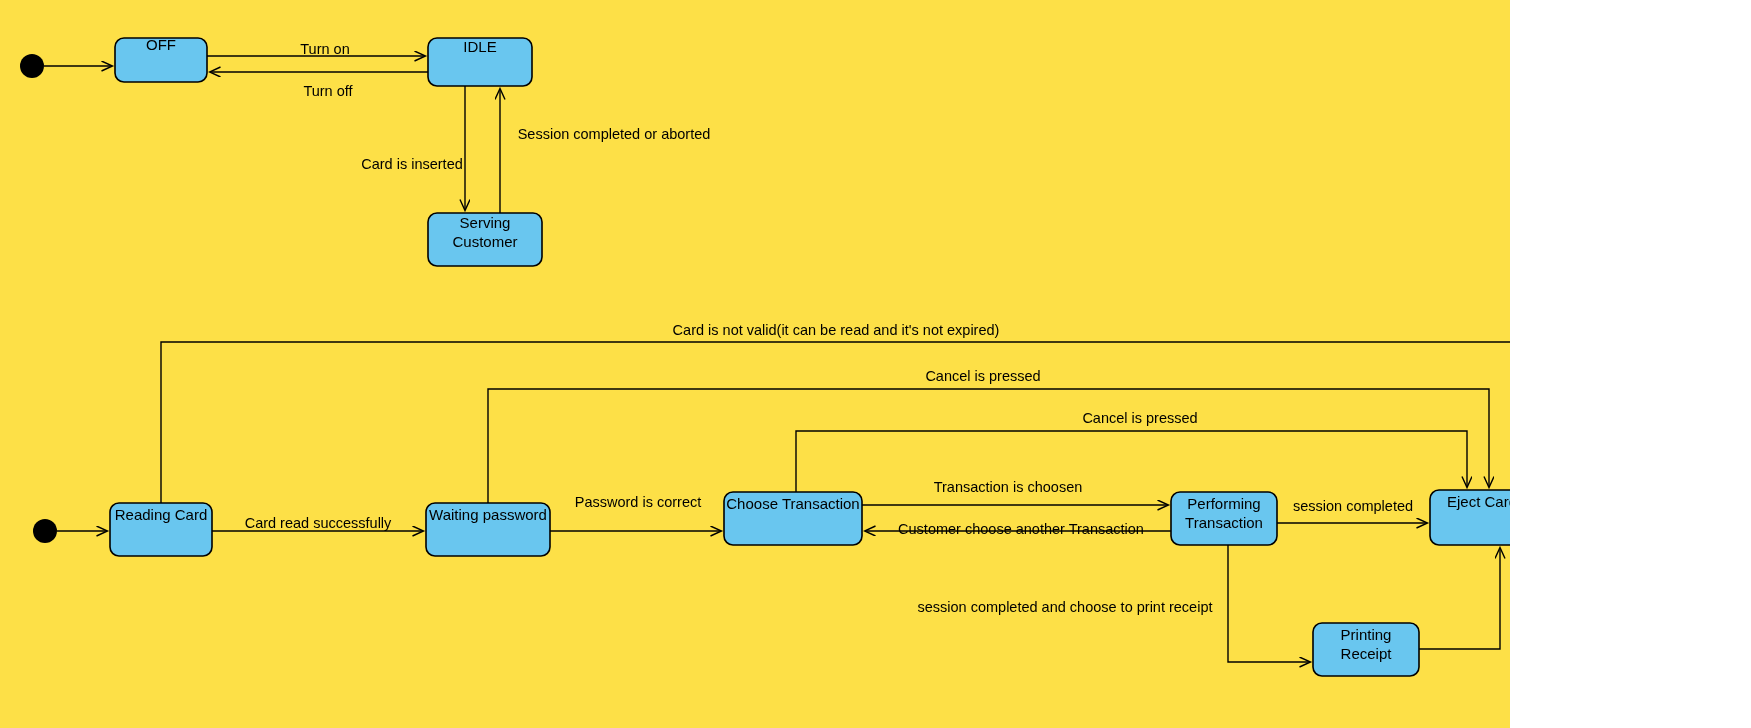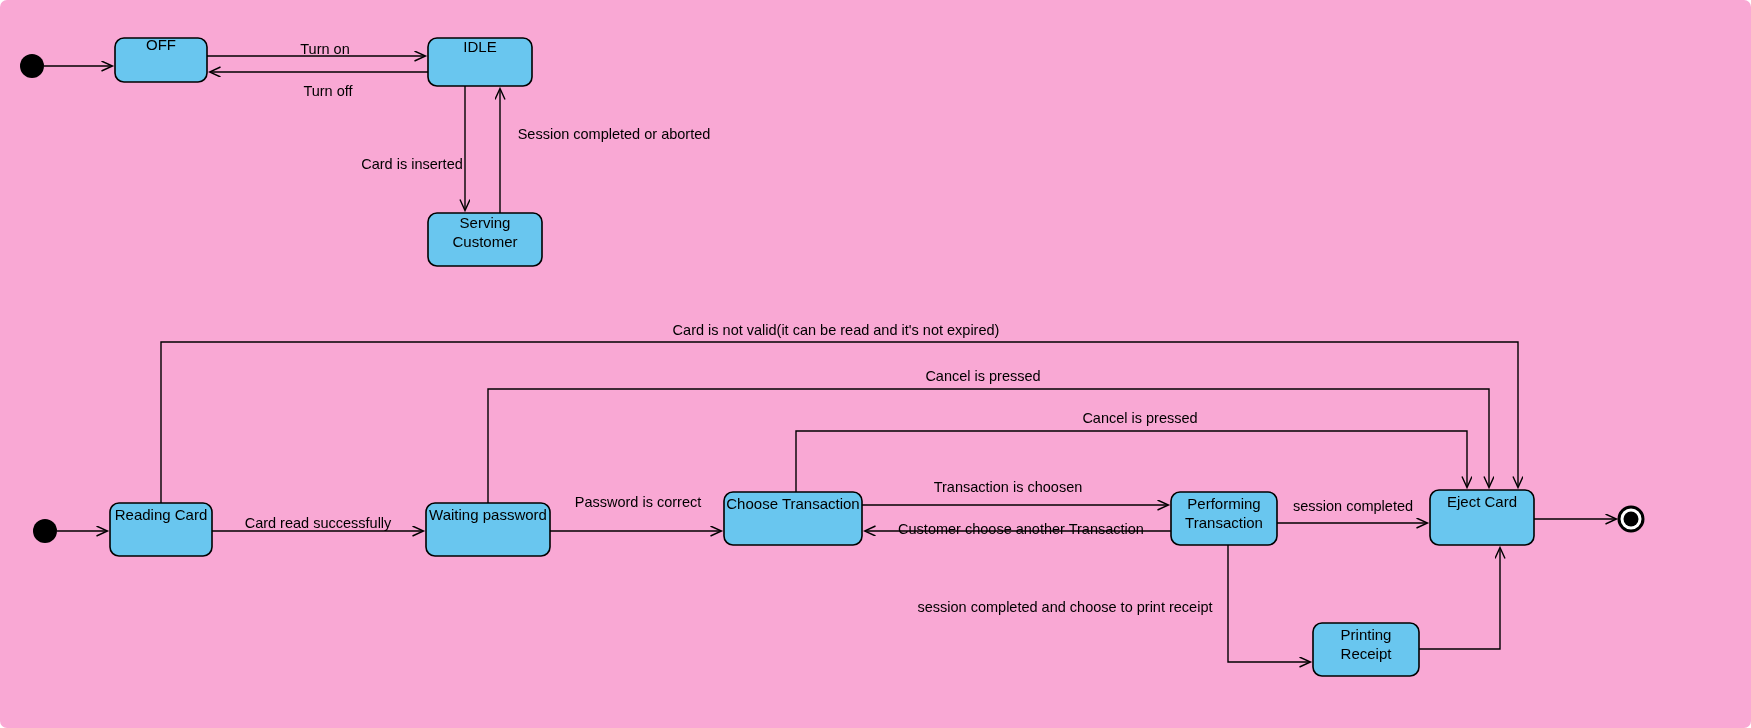--- a/index.html
+++ b/index.html
@@ -5,25 +5,24 @@
   html, body {
     margin: 0;
     padding: 0;
     background: #ffffff;
   }
   body {
     font-family: "Liberation Sans", sans-serif;
   }
   #canvas {
     position: relative;
-    width: 1751px;
+    width: 1510px;
     height: 728px;
-    background: #f9a8d4;
+    background: #fde047;
     overflow: hidden;
-    border-radius: 7px;
   }
   svg.diagram {
     position: absolute;
     left: 0;
     top: 0;
     width: 1751px;
     height: 728px;
   }
   .state-rect {
     fill: #69c6ef;

